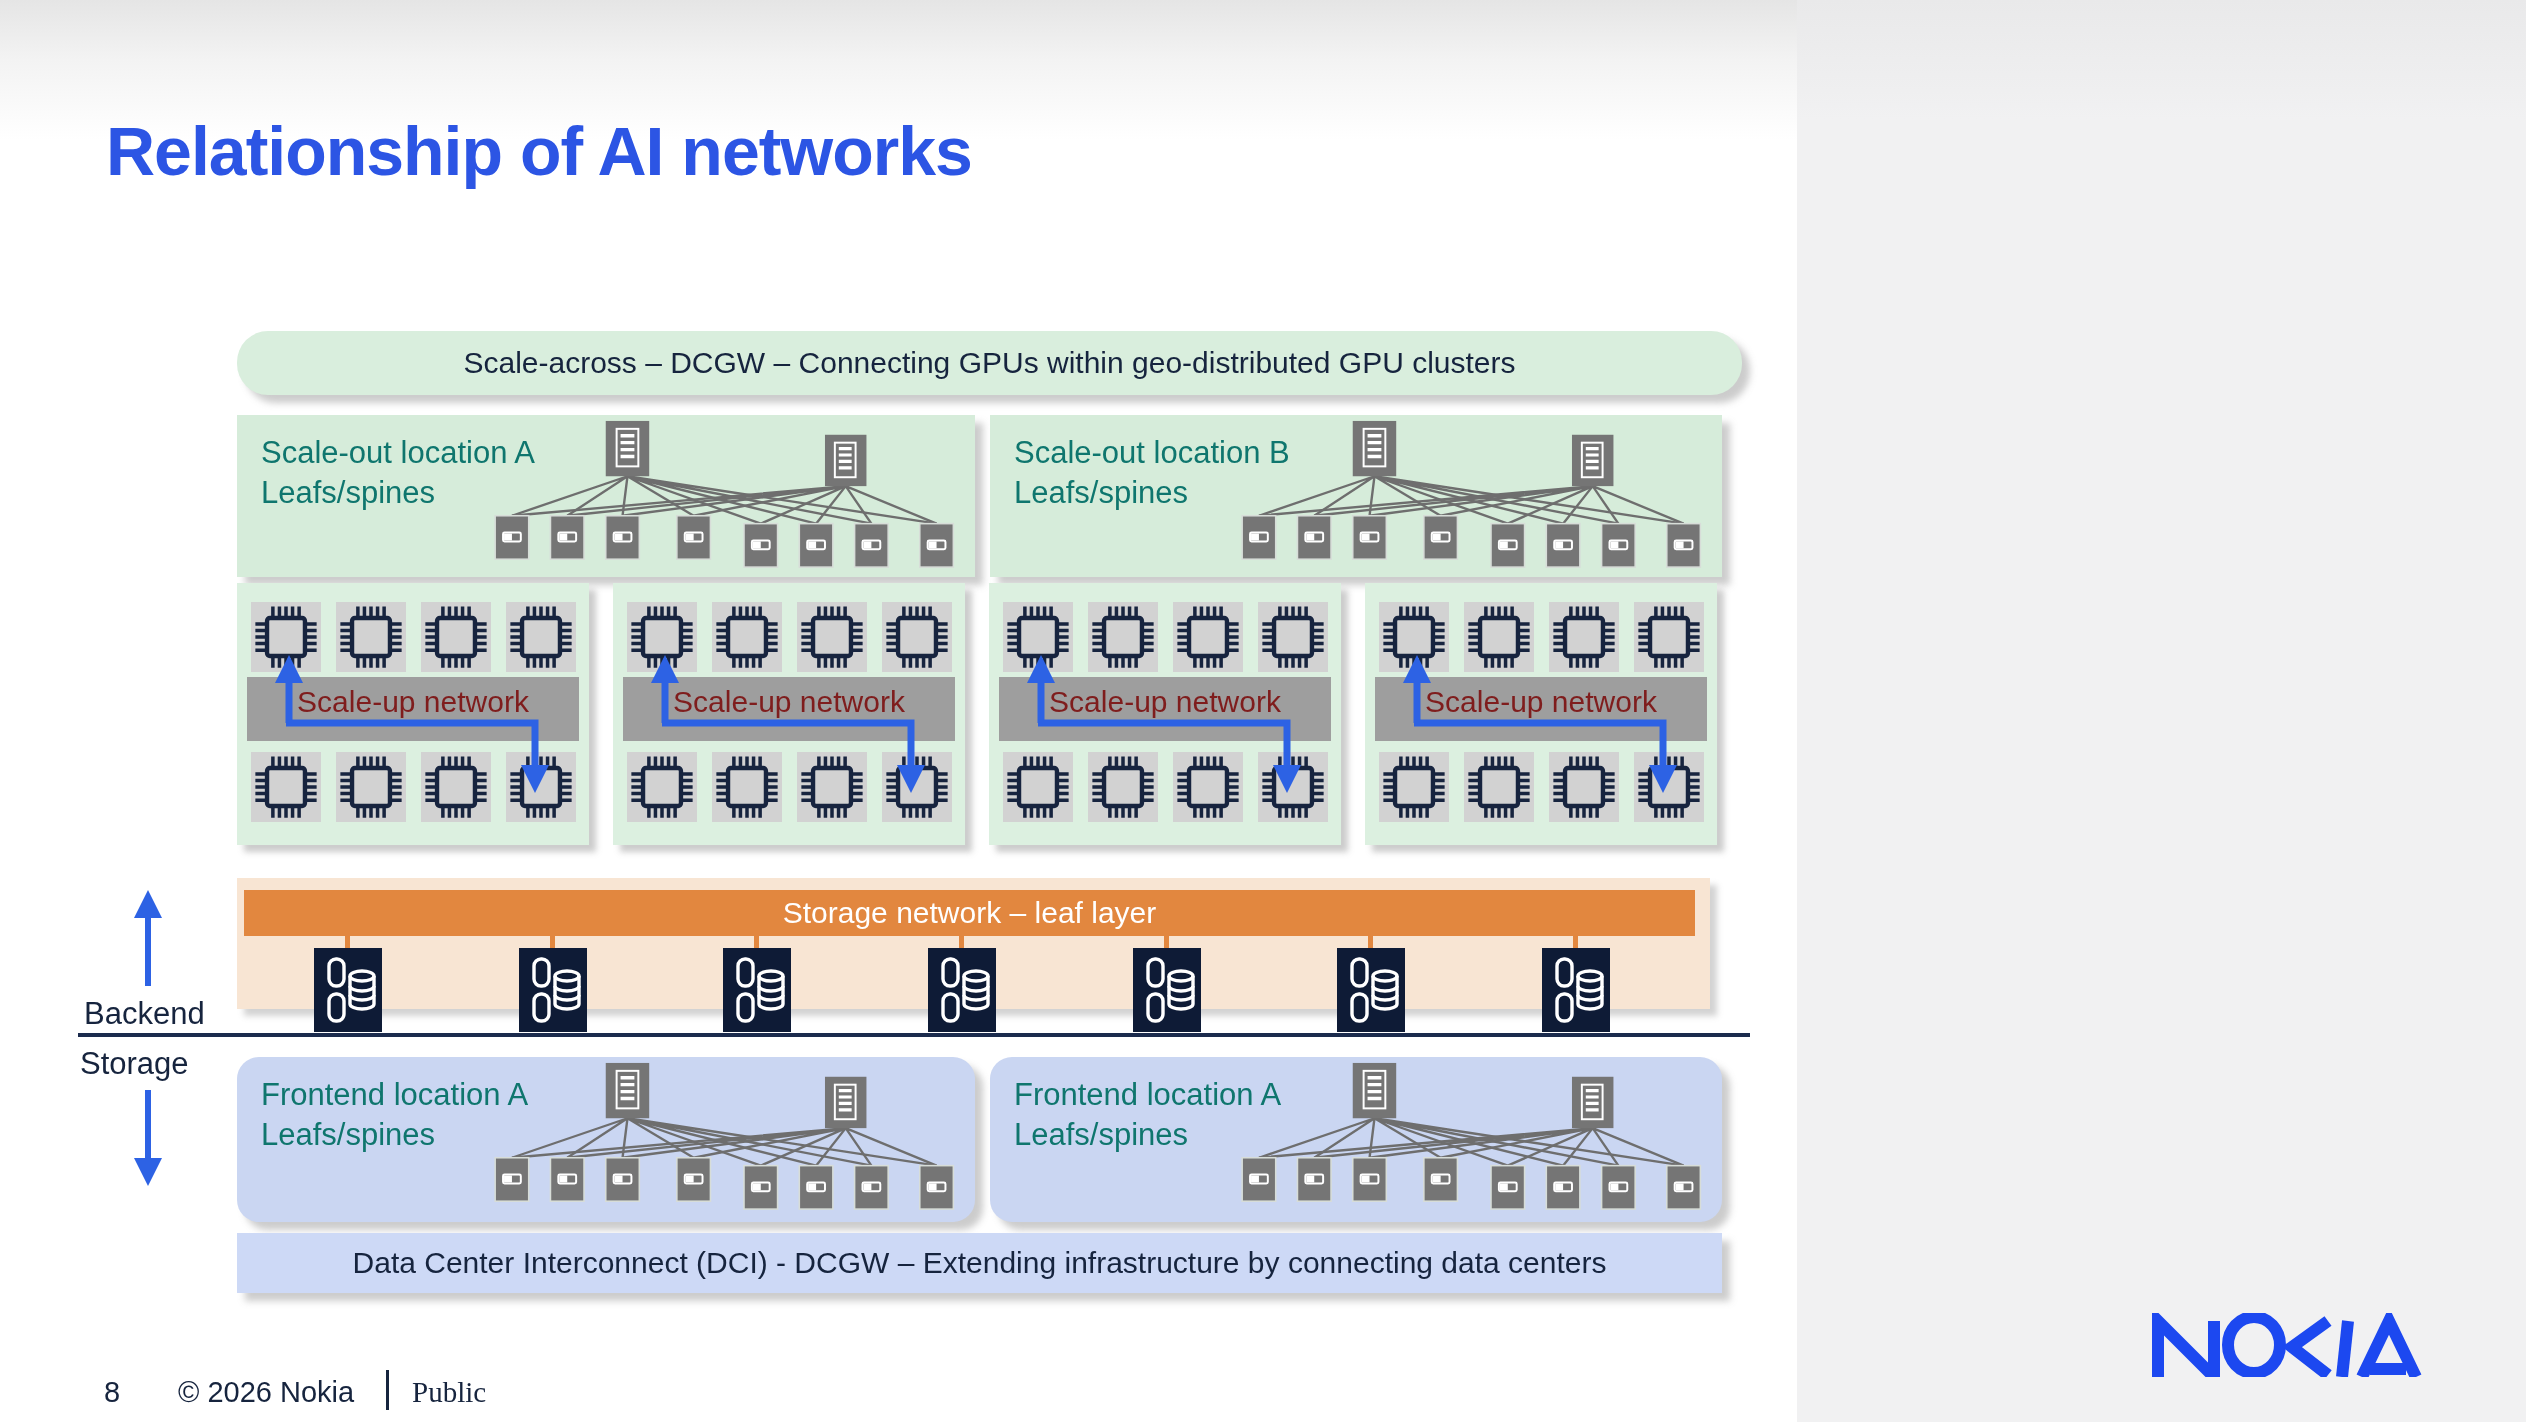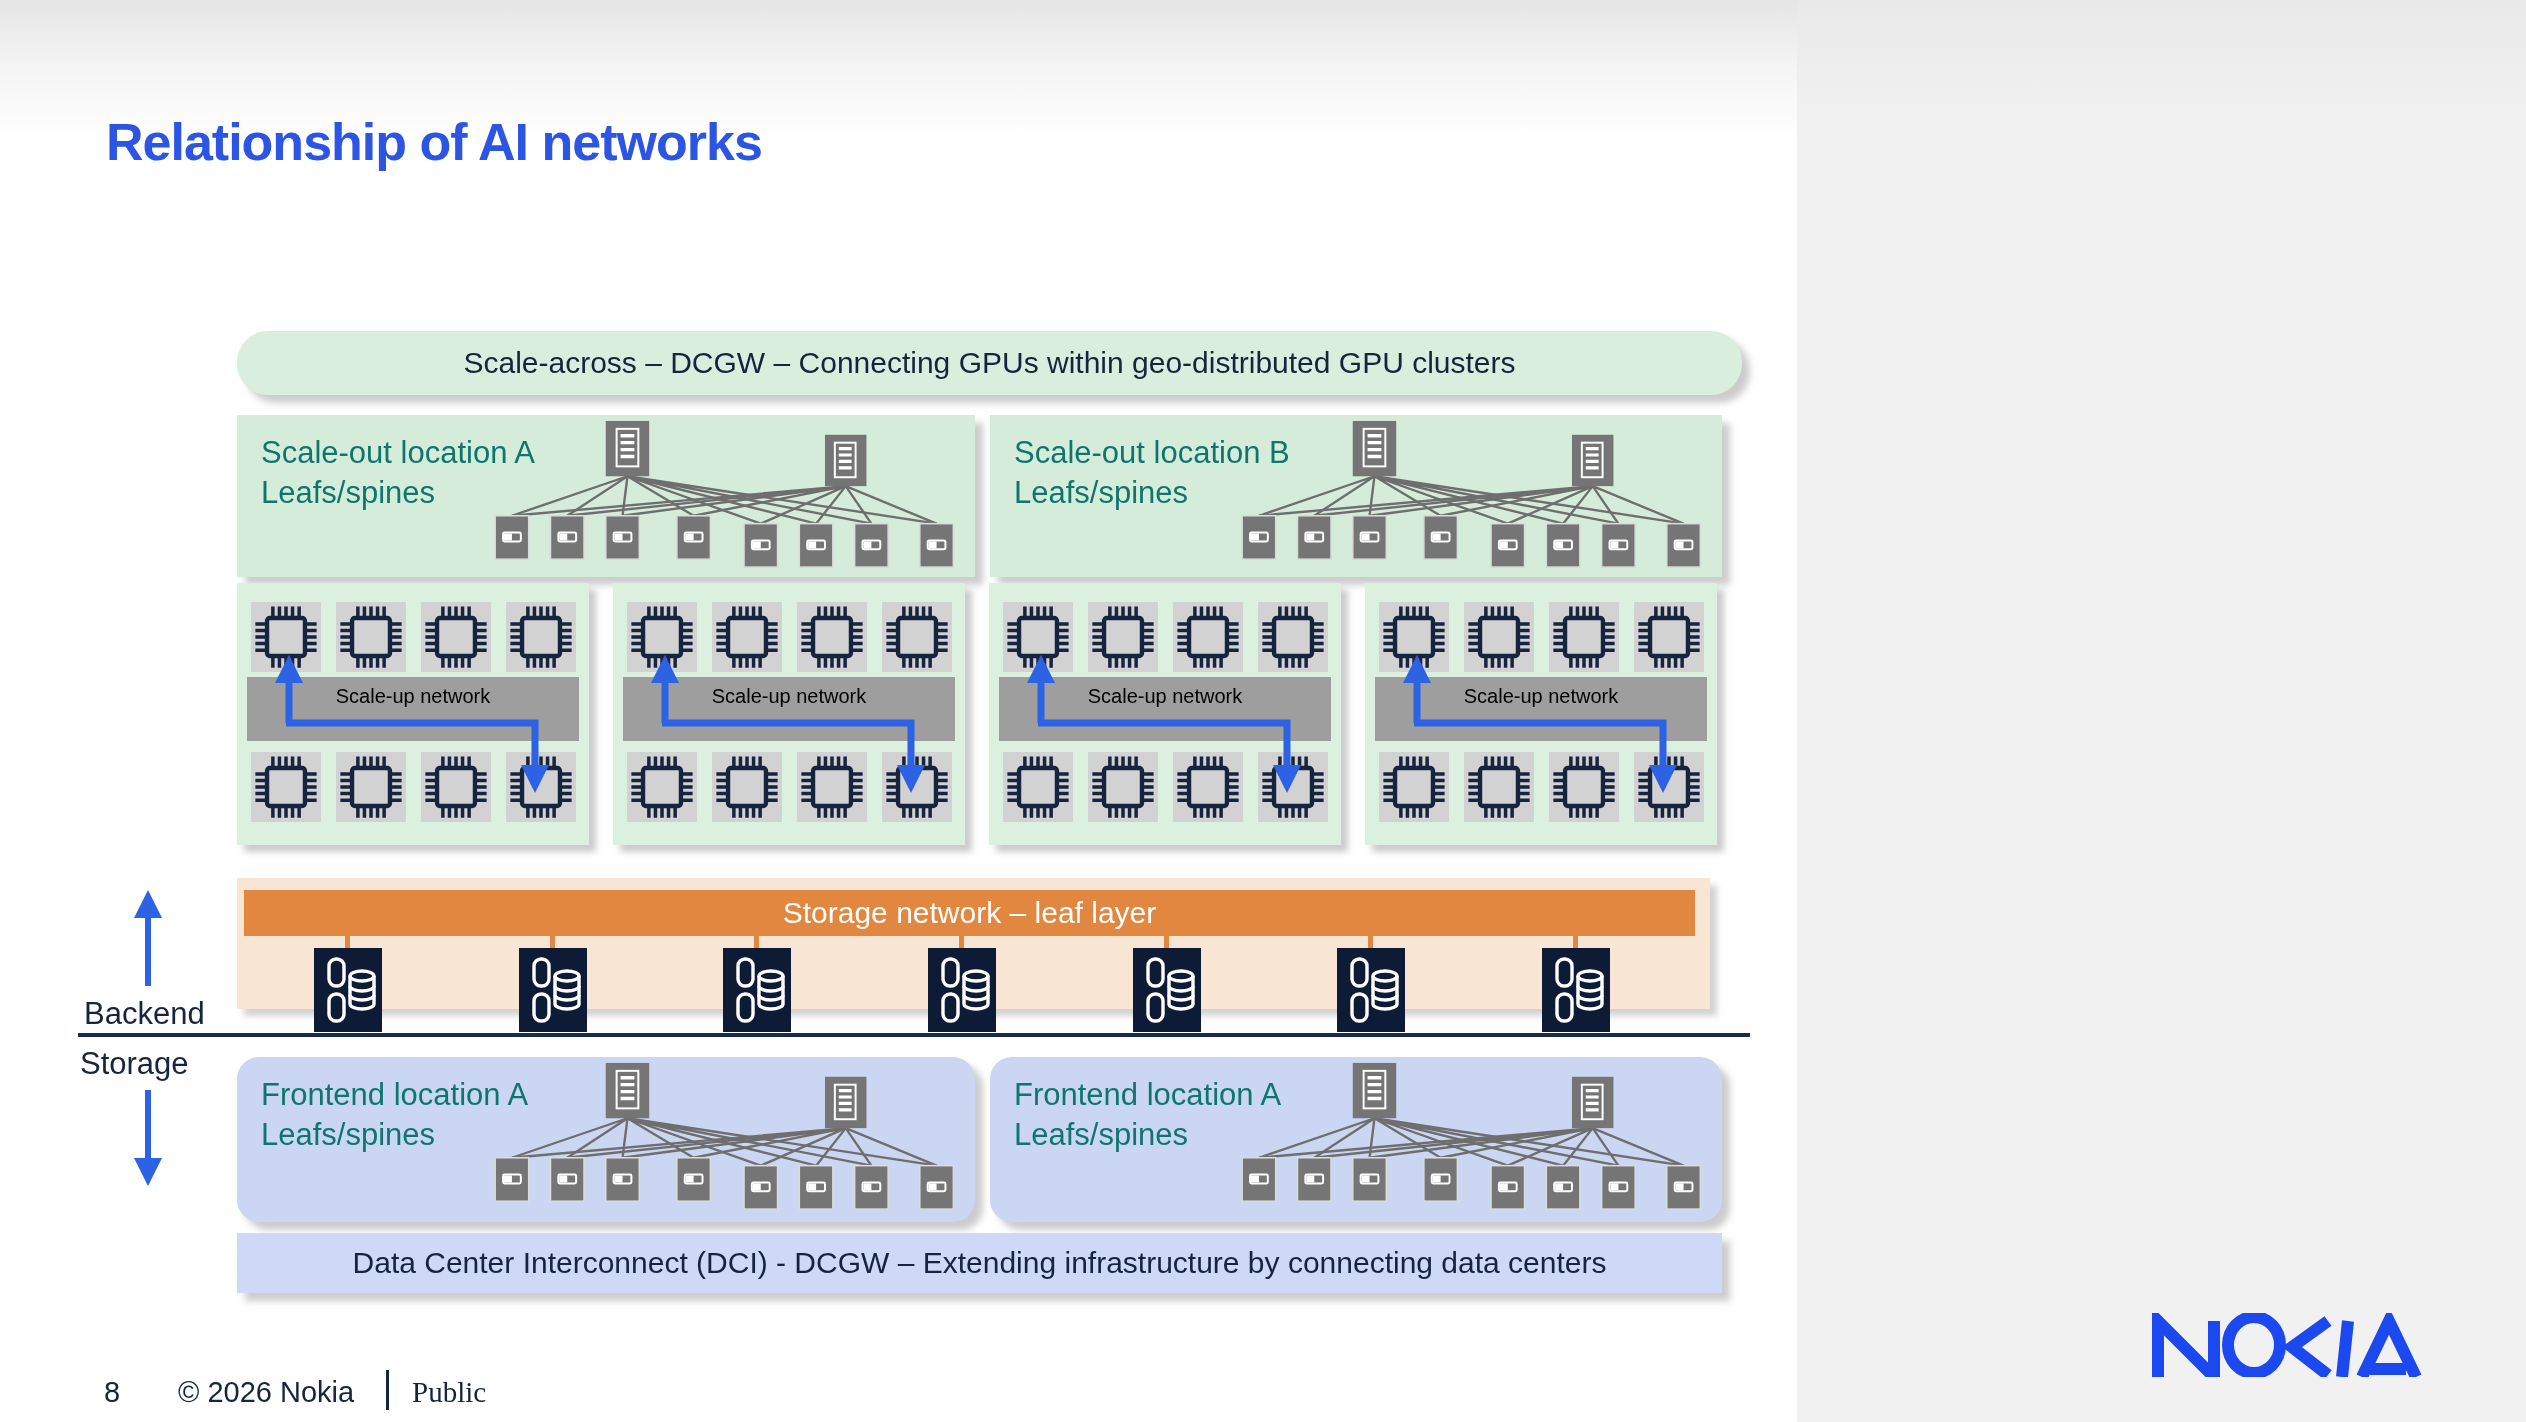--- a/index.html
+++ b/index.html
@@ -3,42 +3,42 @@
 <meta charset="utf-8">
 <style>
   html,body{margin:0;padding:0;background:#ffffff;}
   .canvas{position:relative;width:2526px;height:1422px;overflow:hidden;
           font-family:"Liberation Sans",sans-serif;color:#16243e;}
   
   .slide{position:absolute;left:0;top:0;width:1797px;height:1422px;
          background:linear-gradient(180deg,#e5e5e5 0px,#f3f3f3 60px,#ffffff 140px,#ffffff 100%);}
   .sidebar{position:absolute;left:1797px;top:0;width:729px;height:1422px;
            background:linear-gradient(180deg,#e9e9ea 0px,#f1f1f2 120px,#f1f1f2 100%);}
-  .page-title{position:absolute;left:106px;top:112px;font-size:52px;font-weight:700;
+  .page-title{position:absolute;left:106px;top:112px;font-size:68px;font-weight:700;
               letter-spacing:-1px;color:#2c55e4;}
   
   .shadowed{box-shadow:8px 8px 7px rgba(110,110,110,.35);}
   .banner{position:absolute;display:flex;align-items:center;justify-content:center;
           font-size:30px;color:#16243e;}
   .banner-green{left:237px;top:331px;width:1505px;height:64px;background:#d9eedd;border-radius:31px;}
   .netbox{position:absolute;font-size:31px;line-height:40px;color:#0f766e;}
   .netbox .boxlabel{position:absolute;left:24px;top:18px;}
   .box-green{background:#d6ecda;}
   .box-blue{background:#cad6f2;border-radius:22px;}
   .mesh-svg{position:absolute;right:8px;top:2px;width:525px;height:158px;}
   
   .subblock{position:absolute;top:583px;width:352px;height:262px;background:#dcf0e0;
             box-shadow:7px 7px 6px rgba(110,110,110,.35);}
   .chips{position:absolute;left:14px;display:flex;gap:15px;}
   .chips.r1{top:19px;} .chips.r2{top:169px;}
   .chip{width:70px;height:70px;background:#d2d2d2;}
   .chip svg{width:70px;height:70px;display:block;}
   .band{position:absolute;left:10px;top:94px;width:332px;height:64px;background:#9e9e9e;
         display:flex;align-items:flex-start;justify-content:center;}
-  .band span{font-size:20px;color:#000000;margin-top:8px;}
+  .band span{font-size:30px;color:#7f1d1d;margin-top:8px;}
   .sub-arrow{position:absolute;left:0;top:0;width:352px;height:262px;pointer-events:none;}
   
   .storage-layer{position:absolute;left:237px;top:878px;width:1473px;height:131px;background:#f8e5d3;
                  box-shadow:7px 7px 6px rgba(110,110,110,.3);}
   .storage-banner{position:absolute;left:7px;top:12px;width:1451px;height:46px;background:#e2873f;
                   display:flex;align-items:center;justify-content:center;color:#ffffff;font-size:30px;}
   .storage-node{position:absolute;top:70px;width:68px;height:84px;}
   .storage-node svg{width:68px;height:84px;display:block;}
   .storage-link{position:absolute;top:58px;width:5px;height:12px;background:#e2873f;}
   

